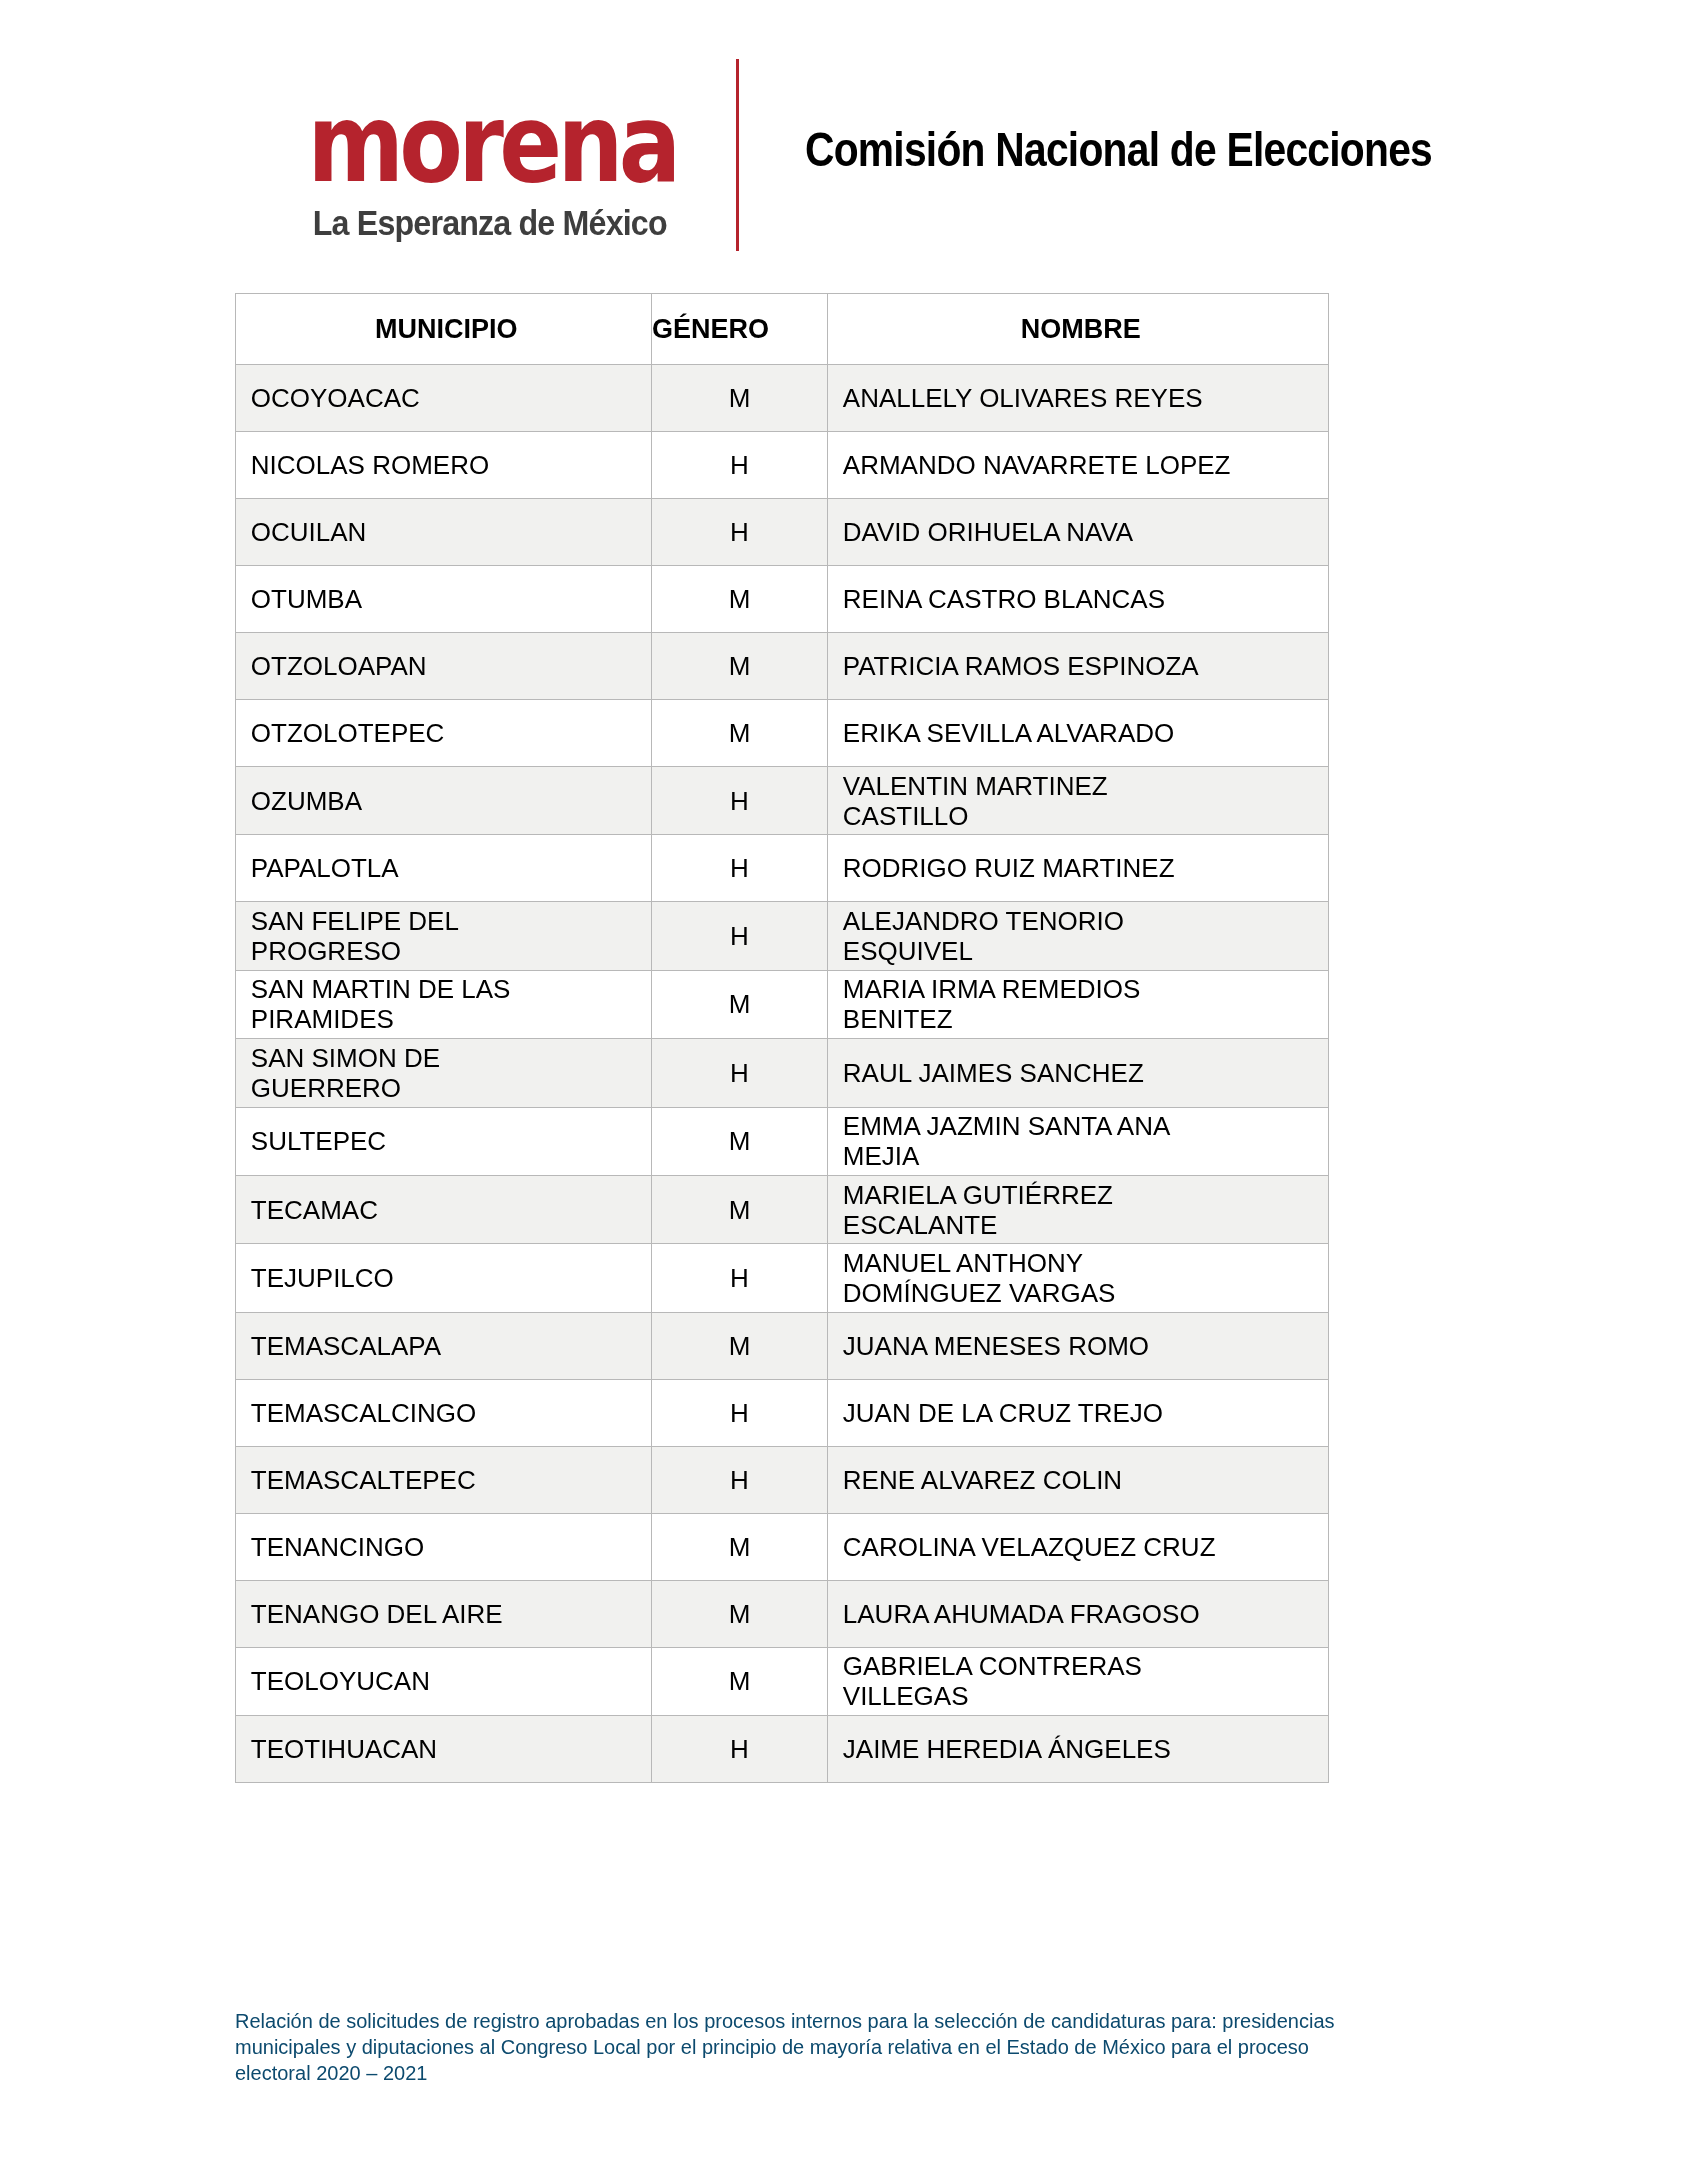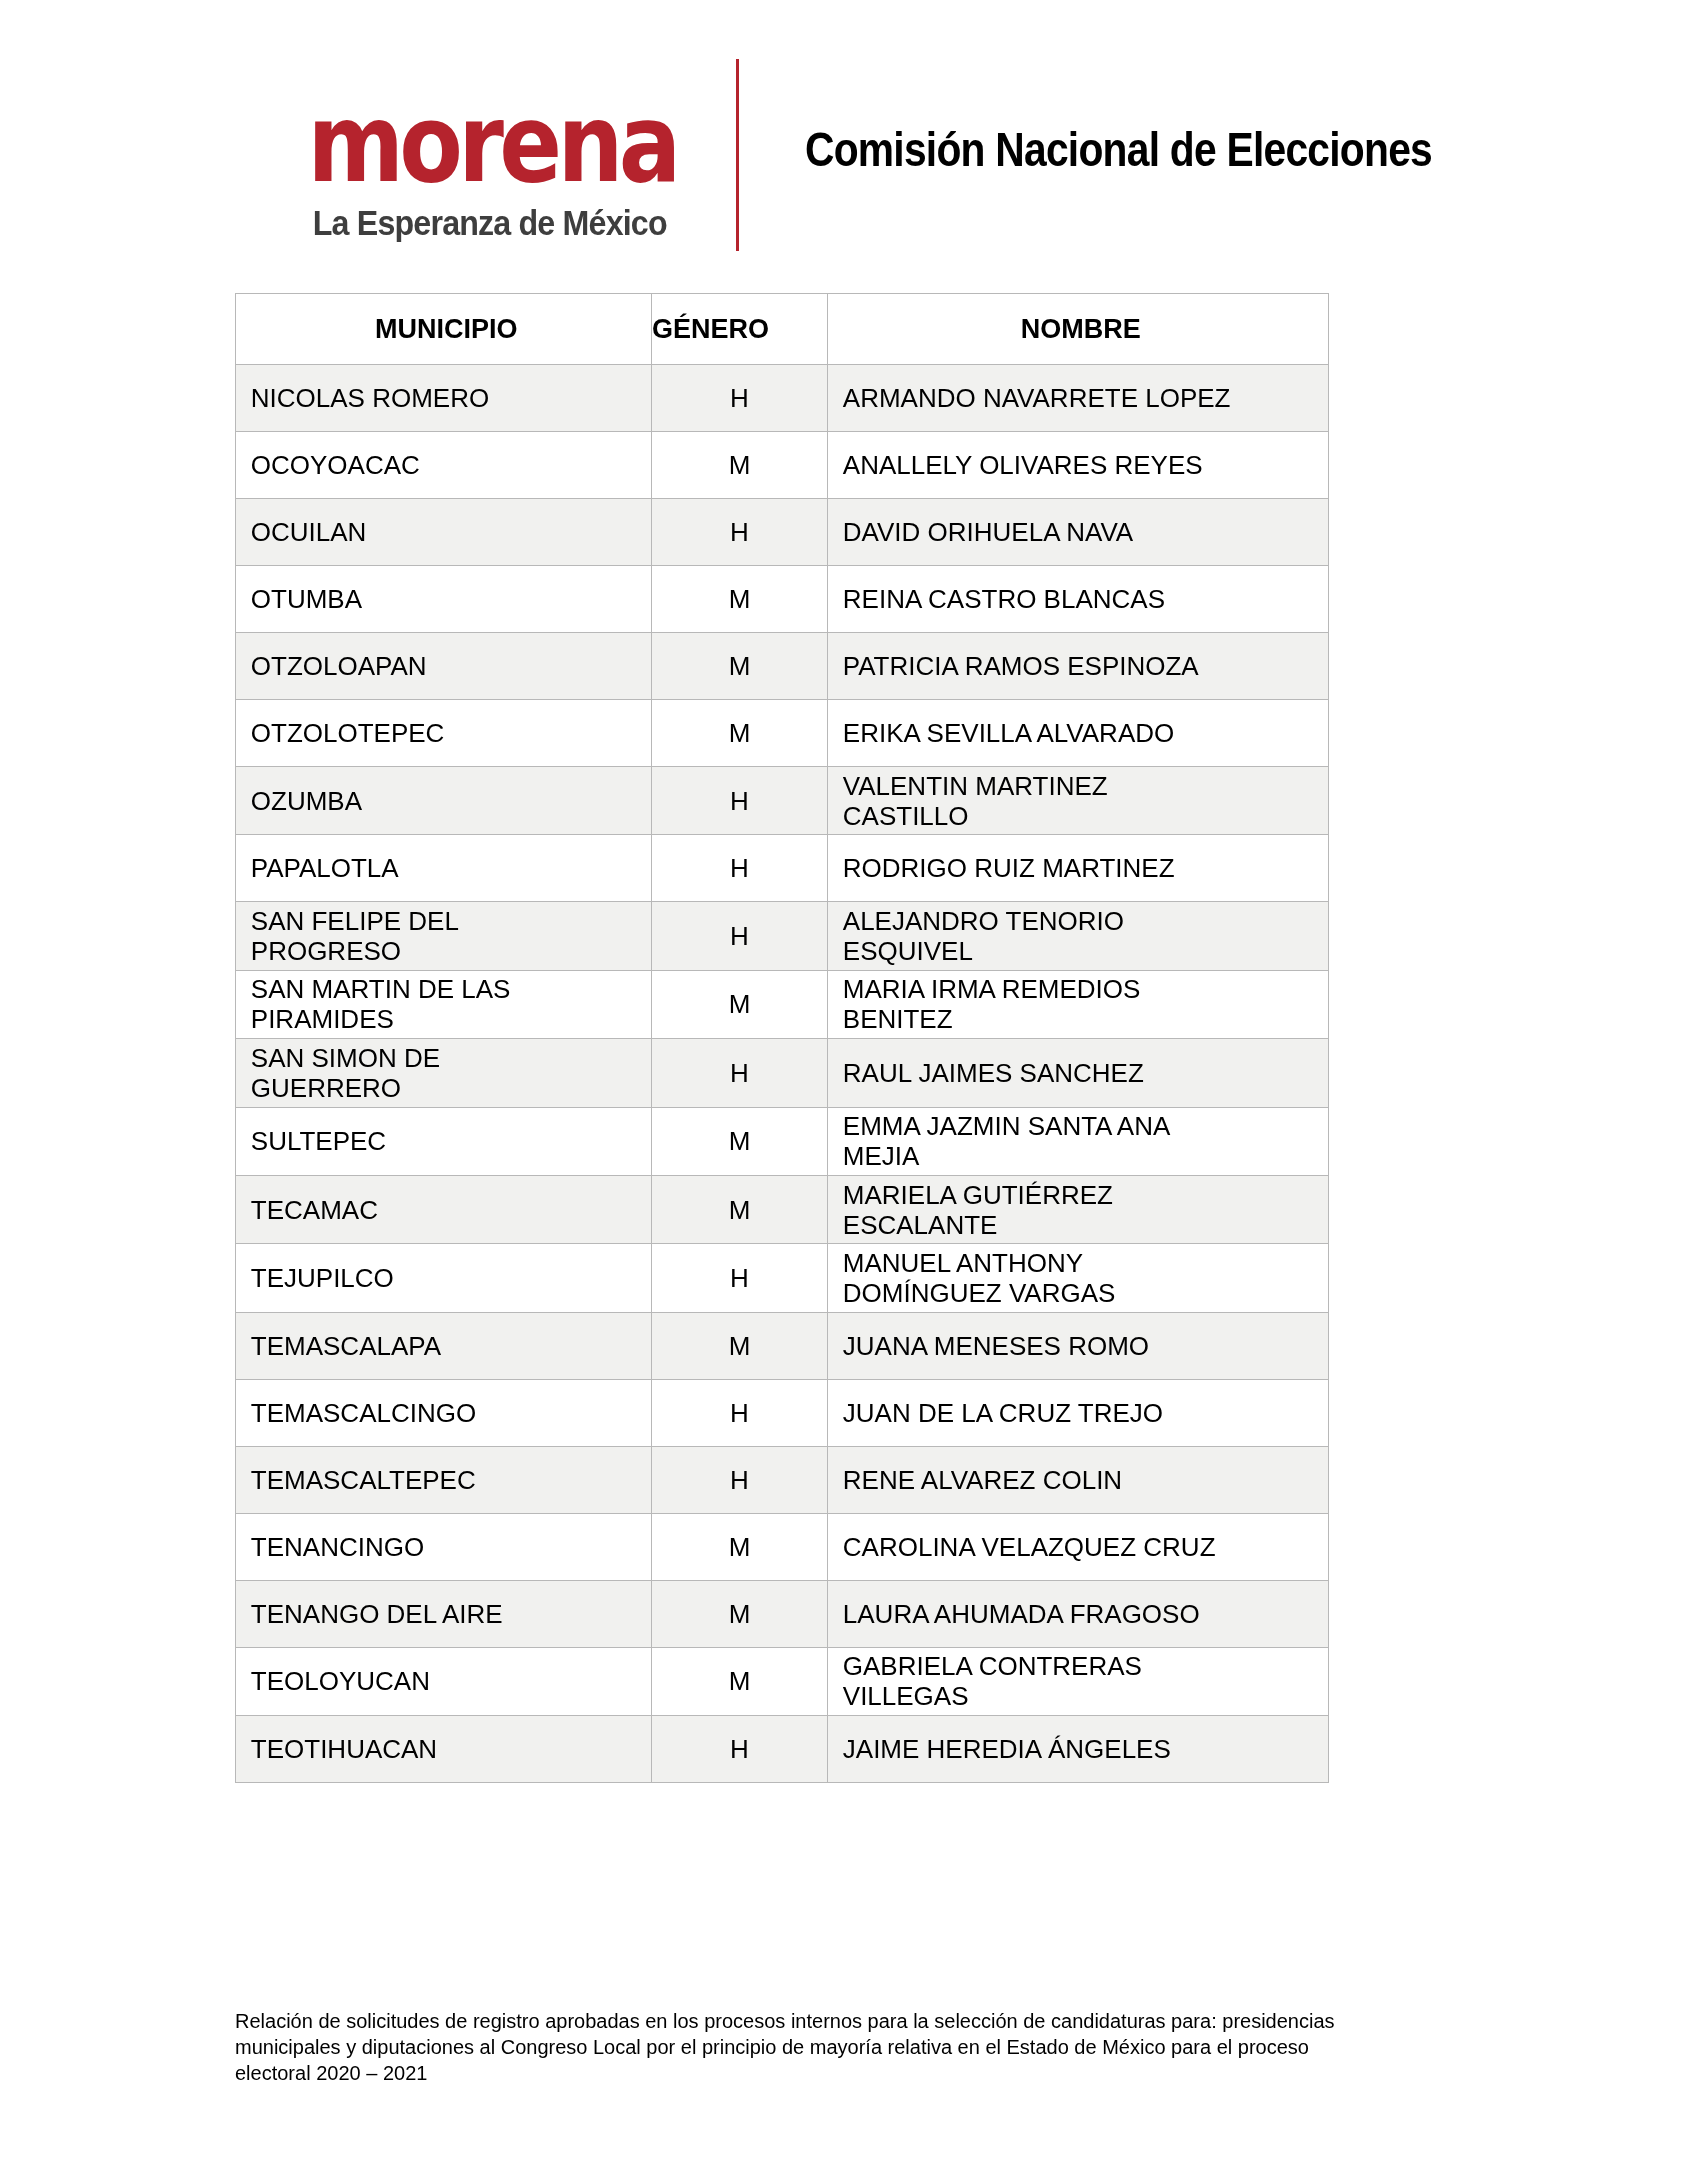--- a/index.html
+++ b/index.html
@@ -37,21 +37,21 @@
   .candidates td{
     font-size:26px;line-height:30px;padding:3.7px 11px 3.7px 14.8px;
     vertical-align:middle;white-space:pre-line;background:#ffffff;
   }
   .candidates td.cell-genero{text-align:center;padding:3.7px 0;}
   .candidates tbody tr{height:67px;}
   .candidates tbody tr:nth-child(odd) td{background:#F1F1EF;}
   
   .footer-note{
     position:absolute;left:235px;top:2008px;width:1384px;margin:0;
-    font-size:20px;line-height:26px;white-space:pre-line;color:#000000;
+    font-size:20px;line-height:26px;white-space:pre-line;color:#0c4a6e;
   }
 </style>
 </head>
 <body>
 
 <div class="page">
 
   <header>
     <div class="logo-block">
       <div class="logo-word">morena</div>
@@ -69,28 +69,28 @@
     </colgroup>
     <thead>
       <tr>
         <th class="col-municipio">MUNICIPIO</th>
         <th class="col-genero">GÉNERO</th>
         <th class="col-nombre">NOMBRE</th>
       </tr>
     </thead>
     <tbody>
         <tr>
+    <td class="cell-municipio">OCOYOACAC</td>
+    <td class="cell-genero">M</td>
+    <td class="cell-nombre">ANALLELY OLIVARES REYES</td>
+  </tr>
+        <tr>
     <td class="cell-municipio">NICOLAS ROMERO</td>
     <td class="cell-genero">H</td>
     <td class="cell-nombre">ARMANDO NAVARRETE LOPEZ</td>
-  </tr>
-        <tr>
-    <td class="cell-municipio">OCOYOACAC</td>
-    <td class="cell-genero">M</td>
-    <td class="cell-nombre">ANALLELY OLIVARES REYES</td>
   </tr>
         <tr>
     <td class="cell-municipio">OCUILAN</td>
     <td class="cell-genero">H</td>
     <td class="cell-nombre">DAVID ORIHUELA NAVA</td>
   </tr>
         <tr>
     <td class="cell-municipio">OTUMBA</td>
     <td class="cell-genero">M</td>
     <td class="cell-nombre">REINA CASTRO BLANCAS</td>

